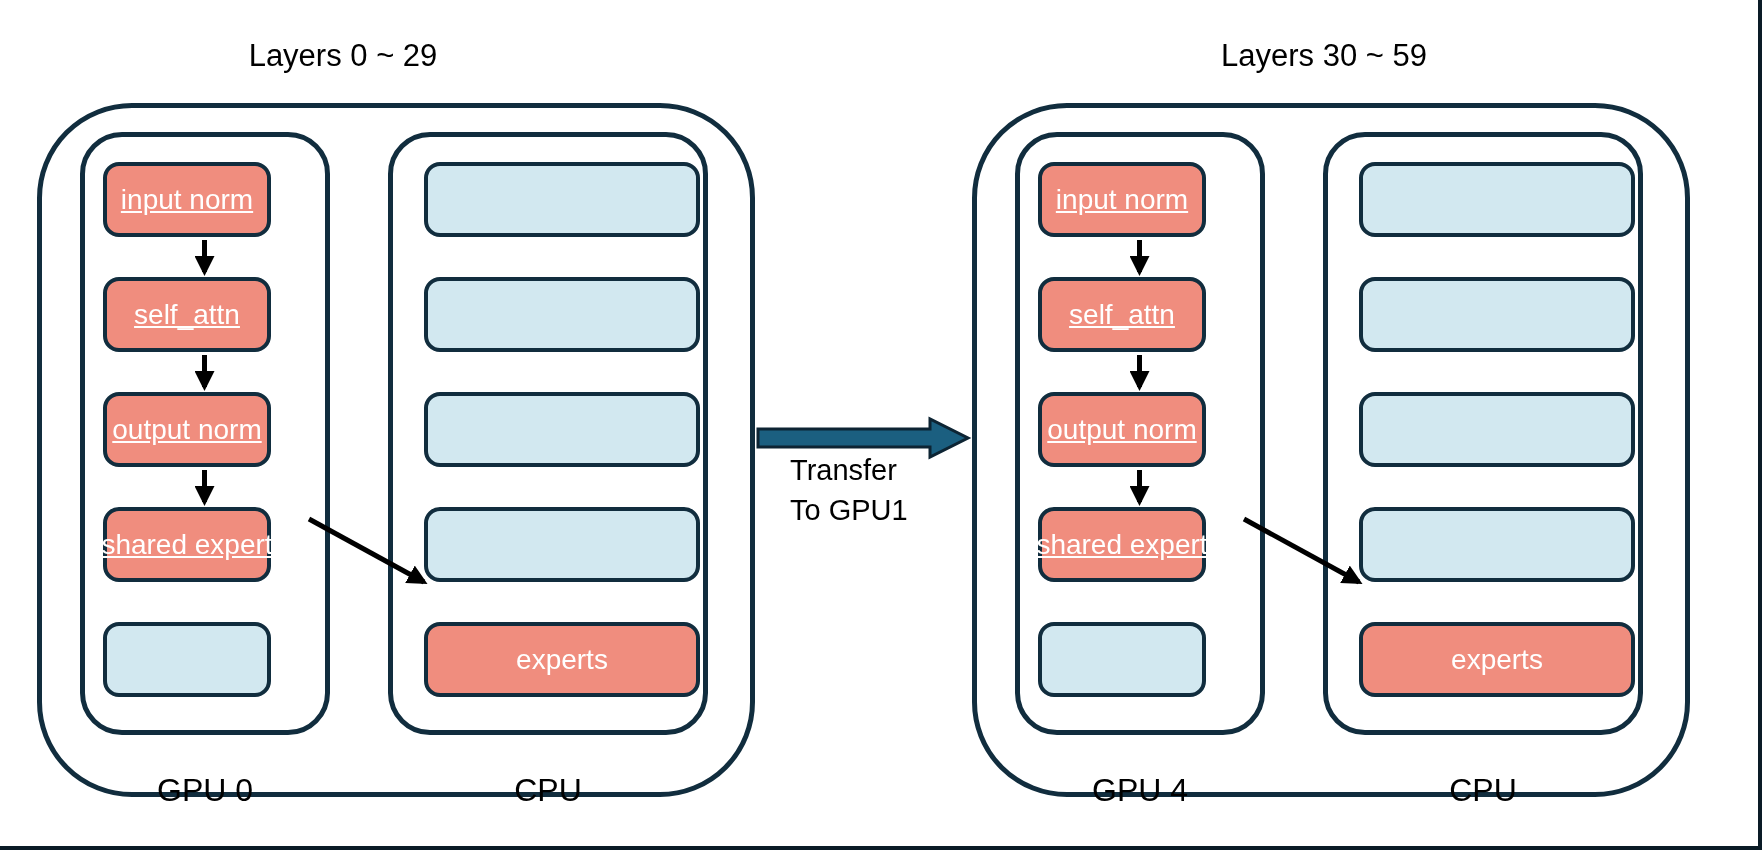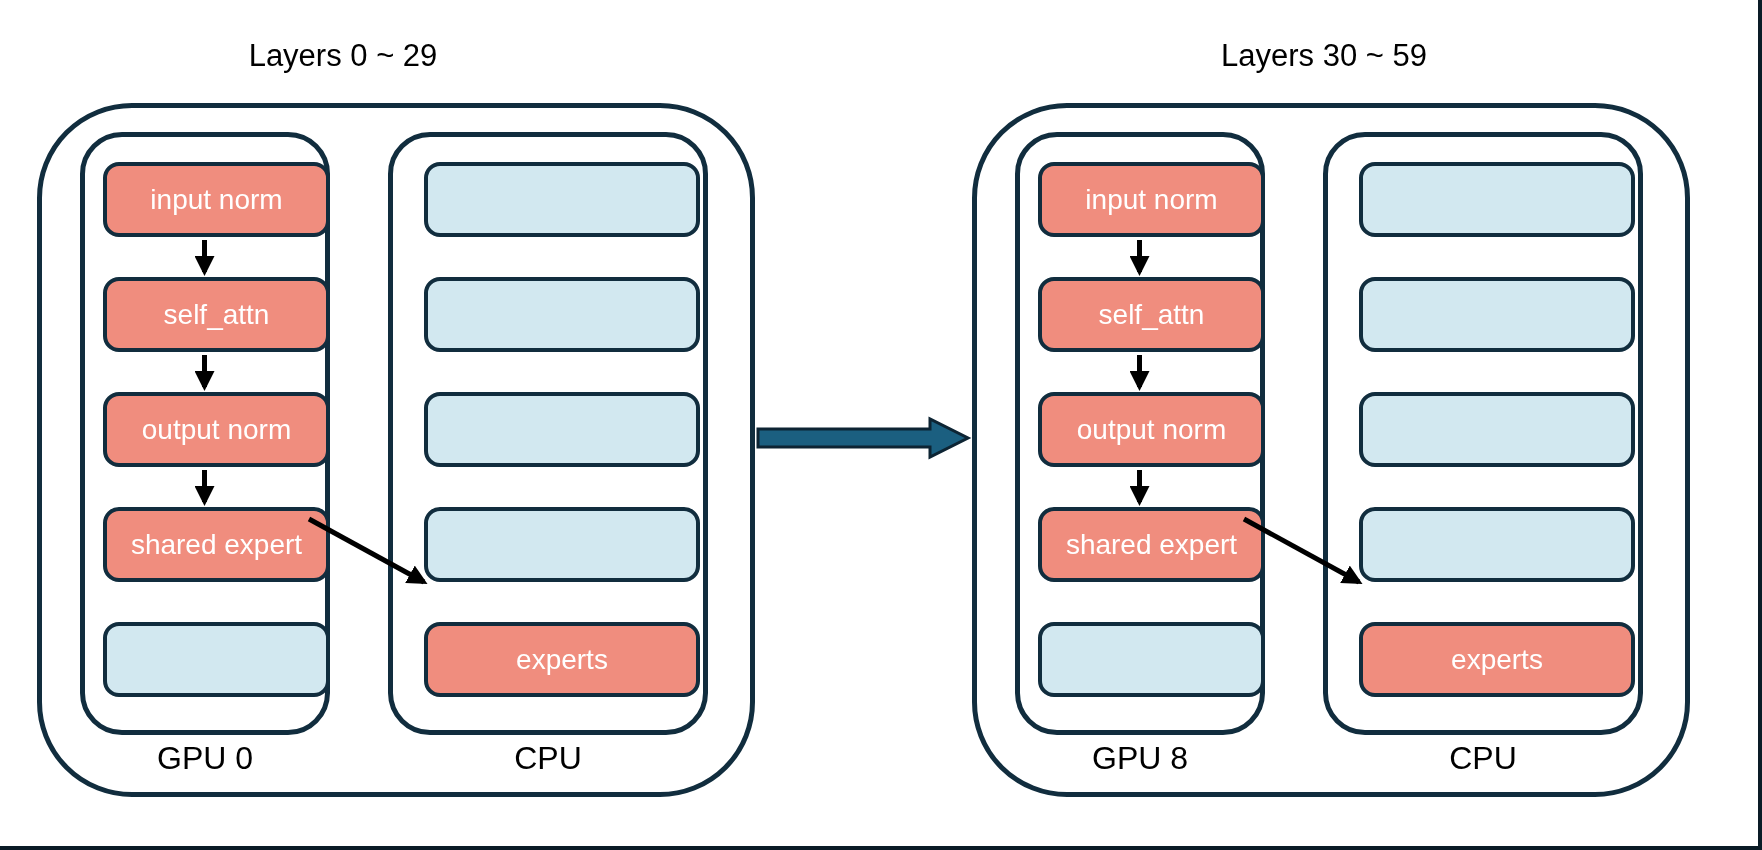--- a/index.html
+++ b/index.html
@@ -31,30 +31,30 @@
   }
   .col.gpu{left:80px;width:250px;}
   .col.cpu{left:388px;width:320px;}
 
   .box{
     position:absolute;height:75px;box-sizing:border-box;
     border:4px solid #112d3e;border-radius:16px;
     display:flex;align-items:center;justify-content:center;
     font-size:28px;color:#ffffff;white-space:nowrap;
   }
-  .box.gcol{left:103px;width:227px;}
+  .box.gcol{left:103px;width:168px;text-decoration:underline;}
   .box.ccol{left:424px;width:276px;}
   .r1{top:162px;} .r2{top:277px;} .r3{top:392px;} .r4{top:507px;} .r5{top:622px;}
   .salmon{background:#f08d7e;}
   .blue{background:#d2e8f0;}
 
   .flow{position:absolute;left:0;top:0;width:880px;height:850px;pointer-events:none;}
 
   .device-label{
-    position:absolute;top:740px;transform:translateX(-50%);
+    position:absolute;top:772px;transform:translateX(-50%);
     font-size:32px;color:#000;white-space:nowrap;
   }
   .device-label.gpu{left:205px;}
   .device-label.cpu{left:548px;}
 
   .transfer-svg{position:absolute;left:0;top:0;width:1762px;height:850px;pointer-events:none;}
   .transfer-label{
     position:absolute;left:790px;top:450px;
     font-size:29px;line-height:40px;color:#000;white-space:nowrap;
   }
@@ -123,23 +123,27 @@
         <marker id="ah-b" markerWidth="4" markerHeight="4" refX="3.2" refY="2" orient="auto" markerUnits="strokeWidth">
           <path d="M0,0 L4,2 L0,4 z" fill="#000000"></path>
         </marker>
       </defs>
       <line x1="204.5" y1="240" x2="204.5" y2="272" stroke="#000000" stroke-width="5" marker-end="url(#ah-b)"></line>
       <line x1="204.5" y1="355" x2="204.5" y2="387" stroke="#000000" stroke-width="5" marker-end="url(#ah-b)"></line>
       <line x1="204.5" y1="470" x2="204.5" y2="502" stroke="#000000" stroke-width="5" marker-end="url(#ah-b)"></line>
       <line x1="309" y1="519" x2="424" y2="582" stroke="#000000" stroke-width="5" marker-end="url(#ah-b)"></line>
     </svg>
 
-    <div class="device-label gpu">GPU 8</div>
+    <div class="device-label gpu">GPU 4</div>
     <div class="device-label cpu">CPU</div>
   </section>
 
   <svg class="transfer-svg" viewBox="0 0 1762 850">
     <polygon points="758,429 930,429 930,419 968,438 930,457 930,447 758,447" fill="#1b5f80" stroke="#0d2433" stroke-width="3" stroke-linejoin="miter"></polygon>
   </svg>
+  <div class="transfer-label">
+    <div>Transfer</div>
+    <div>To GPU1</div>
+  </div>
 
   <div class="edge-right"></div>
   <div class="edge-bottom"></div>
 </div>
 
 </body></html>

